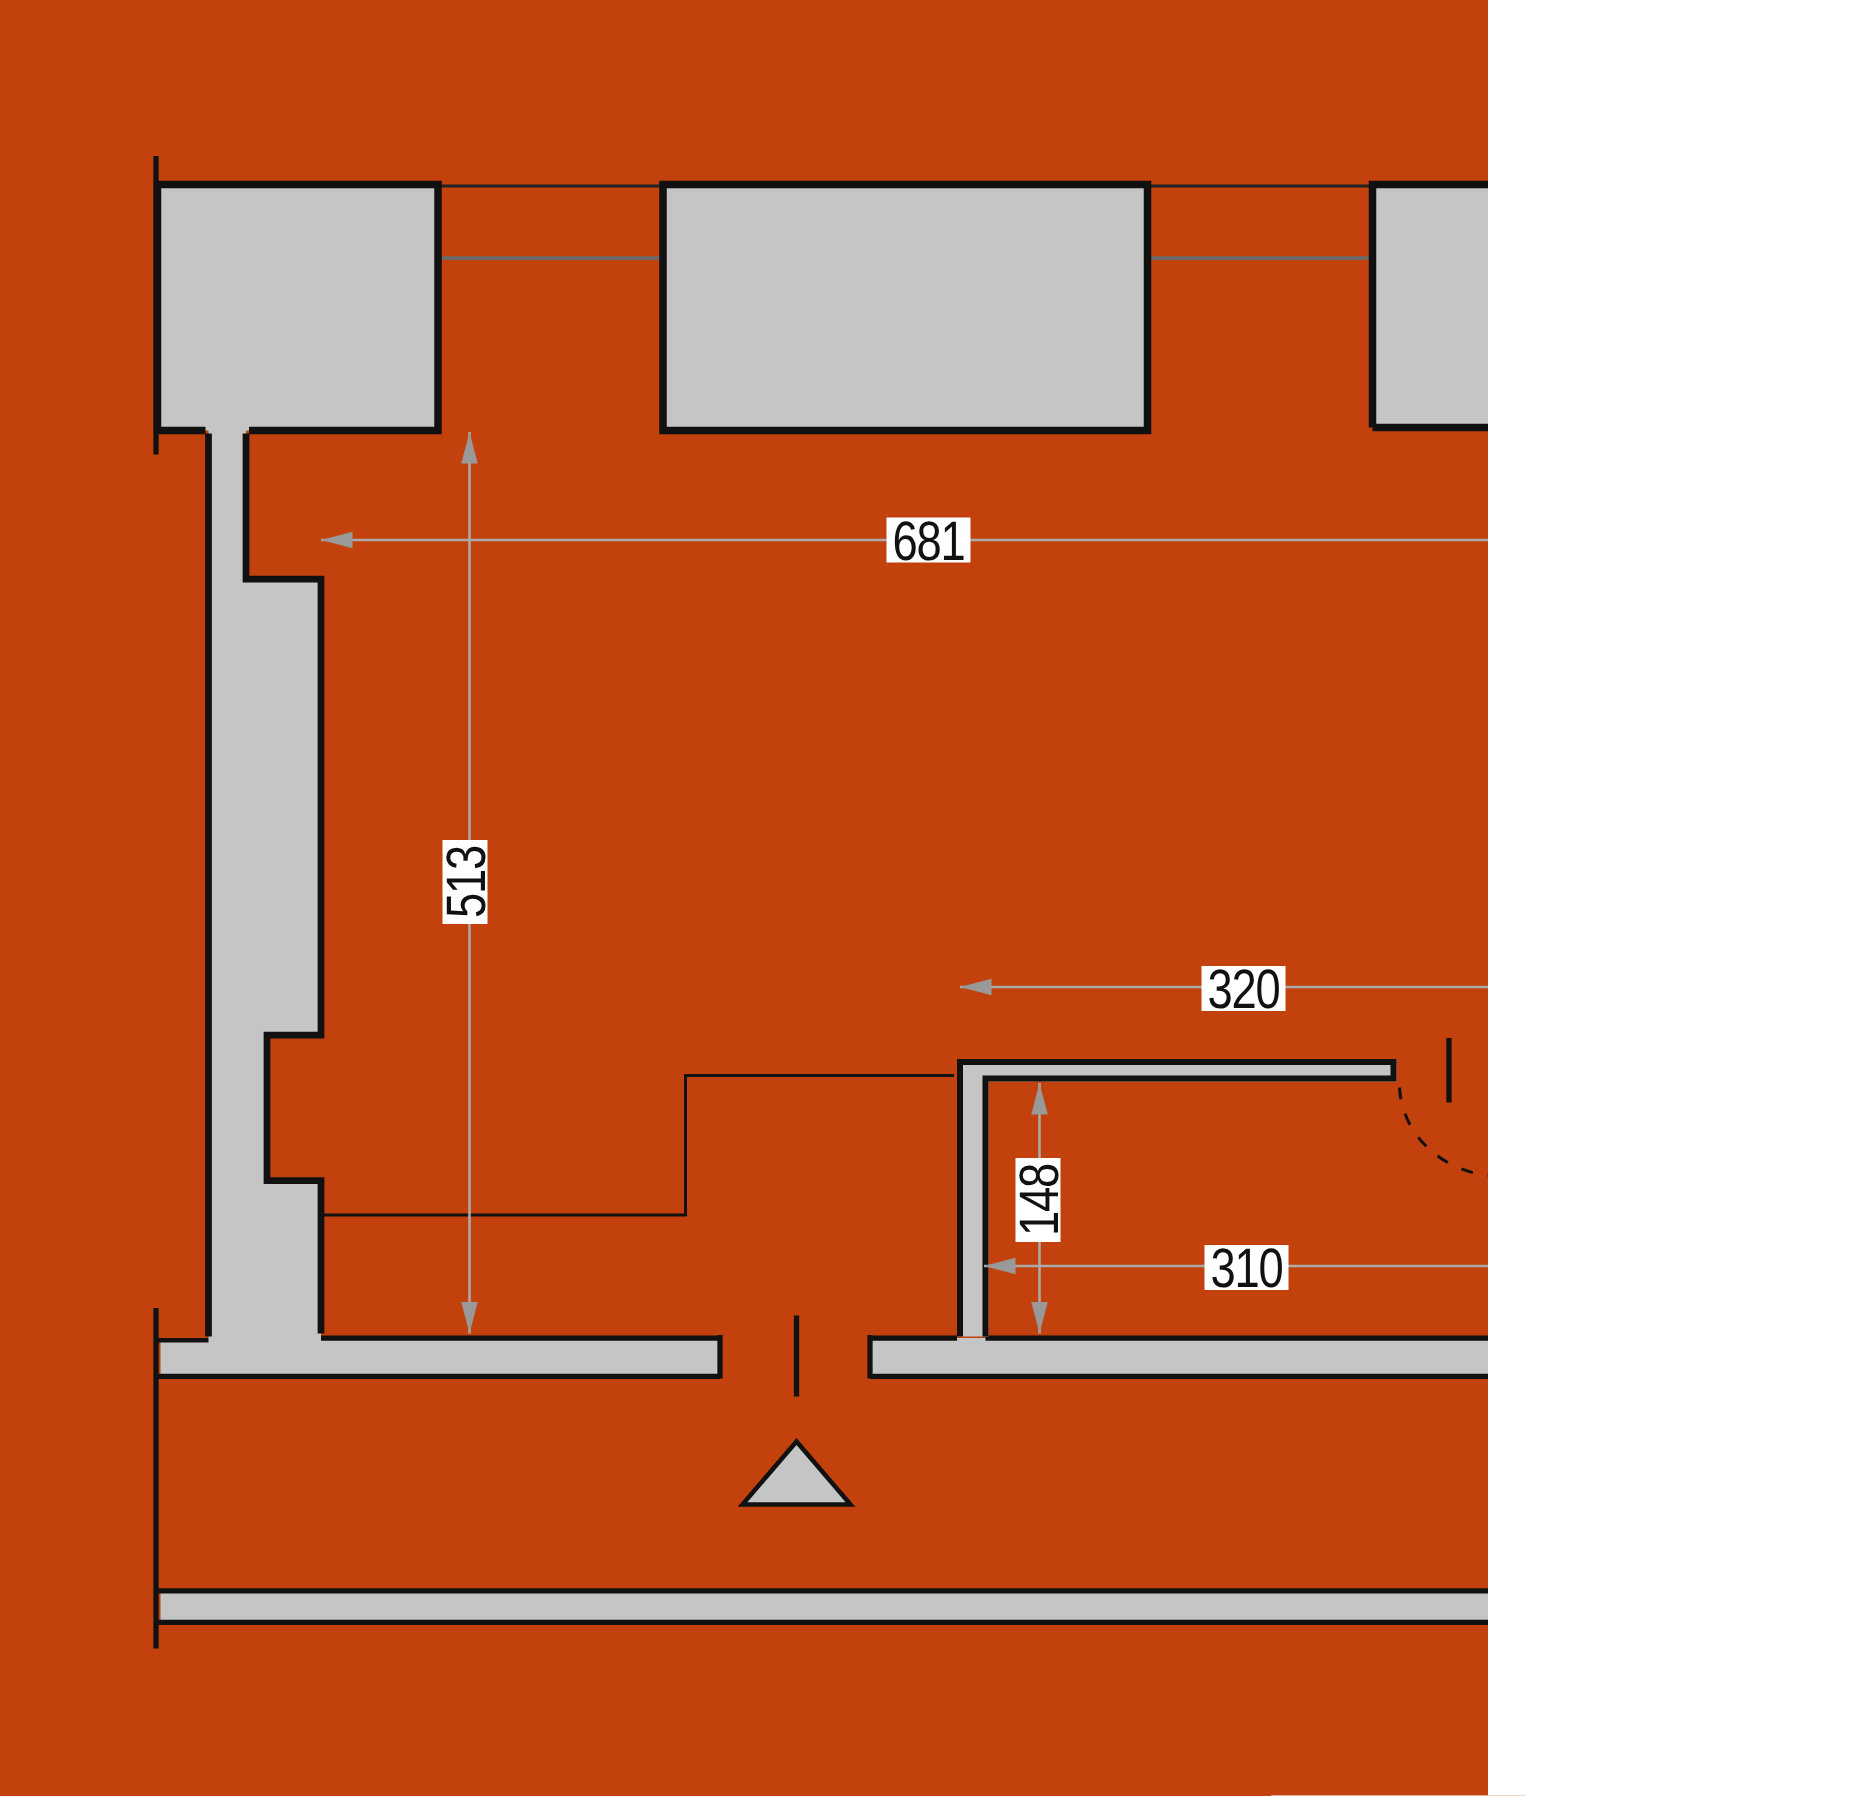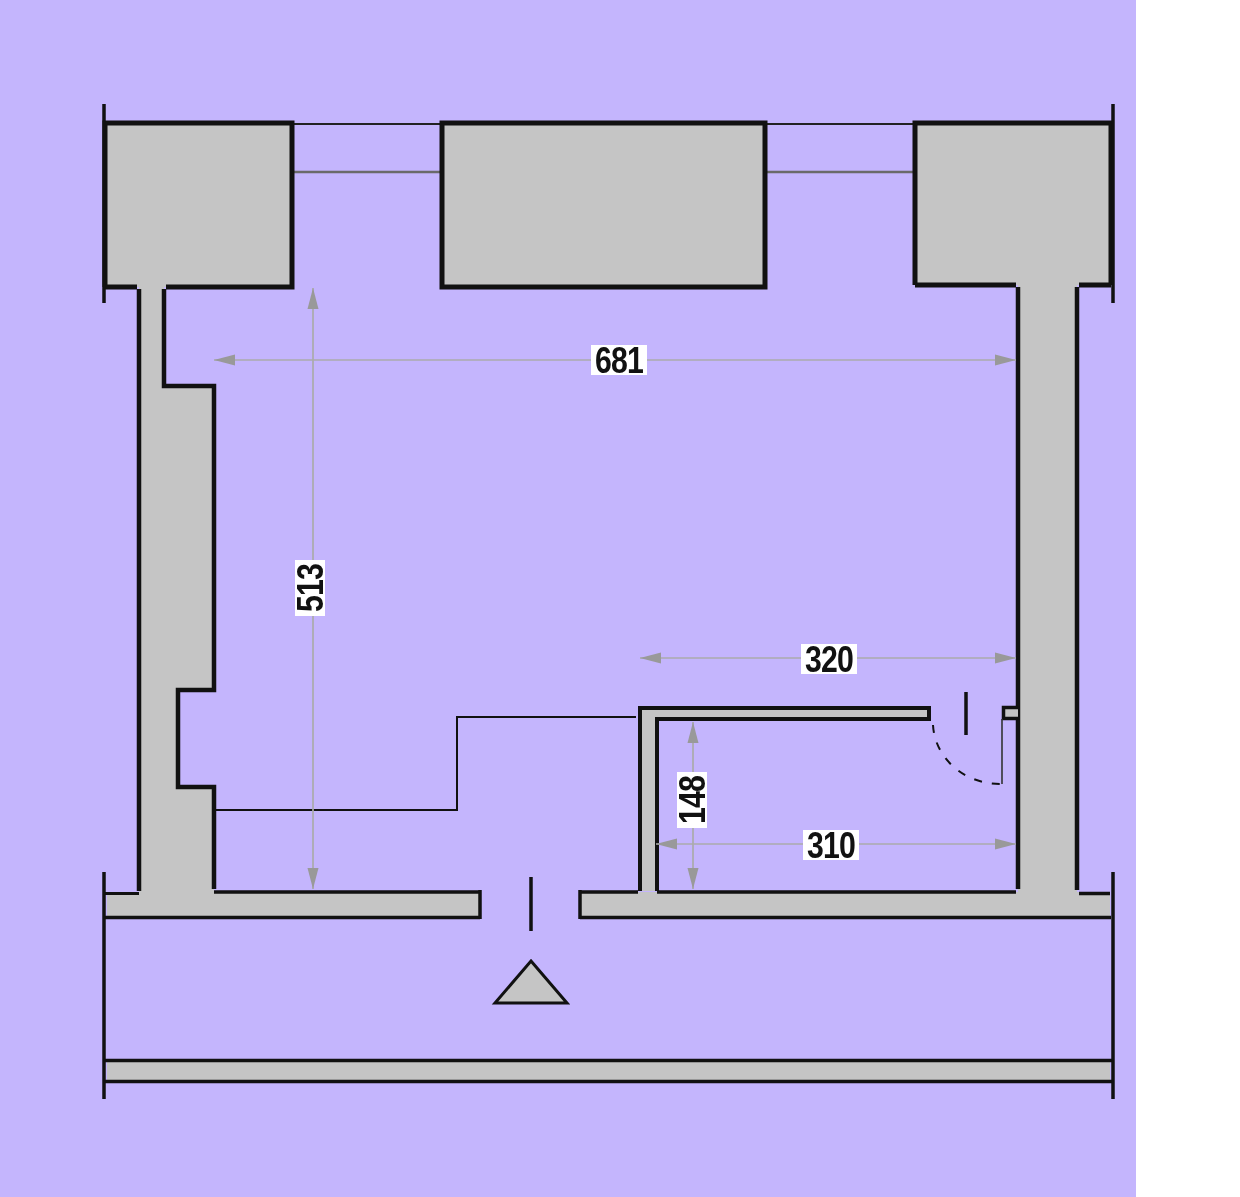--- a/index.html
+++ b/index.html
@@ -1,17 +1,17 @@
 <!DOCTYPE html>
 <html><head>
 <meta charset="utf-8">
 <style>
   html,body{margin:0;padding:0;background:#ffffff;}
-  .stage{position:relative;width:1136px;height:1197px;background:#c4b5fd;overflow:hidden;
-         font-family:"Liberation Sans",sans-serif;font-weight:bold;}
+  .stage{position:relative;width:992px;height:1197px;background:#c2410c;overflow:hidden;
+         font-family:"Liberation Sans",sans-serif;}
   svg{position:absolute;left:0;top:0;}
   .wall-fill{fill:#c5c5c5;stroke:none;}
   .block{fill:#c5c5c5;stroke:#111;stroke-width:5;}
   .stroke{fill:none;stroke:#111;stroke-linecap:butt;}
   .w5{stroke-width:5;} .w45{stroke-width:4.5;} .w4{stroke-width:4;}
   .w35{stroke-width:3.5;} .w3{stroke-width:3;}
   .outer-line{stroke:#222;stroke-width:2;fill:none;}
   .window-line{stroke:#6a6a6a;stroke-width:2.5;fill:none;}
   .counter-line{stroke:#111;stroke-width:2;fill:none;}
   .leaf-line{stroke:#333;stroke-width:1.6;fill:none;}

